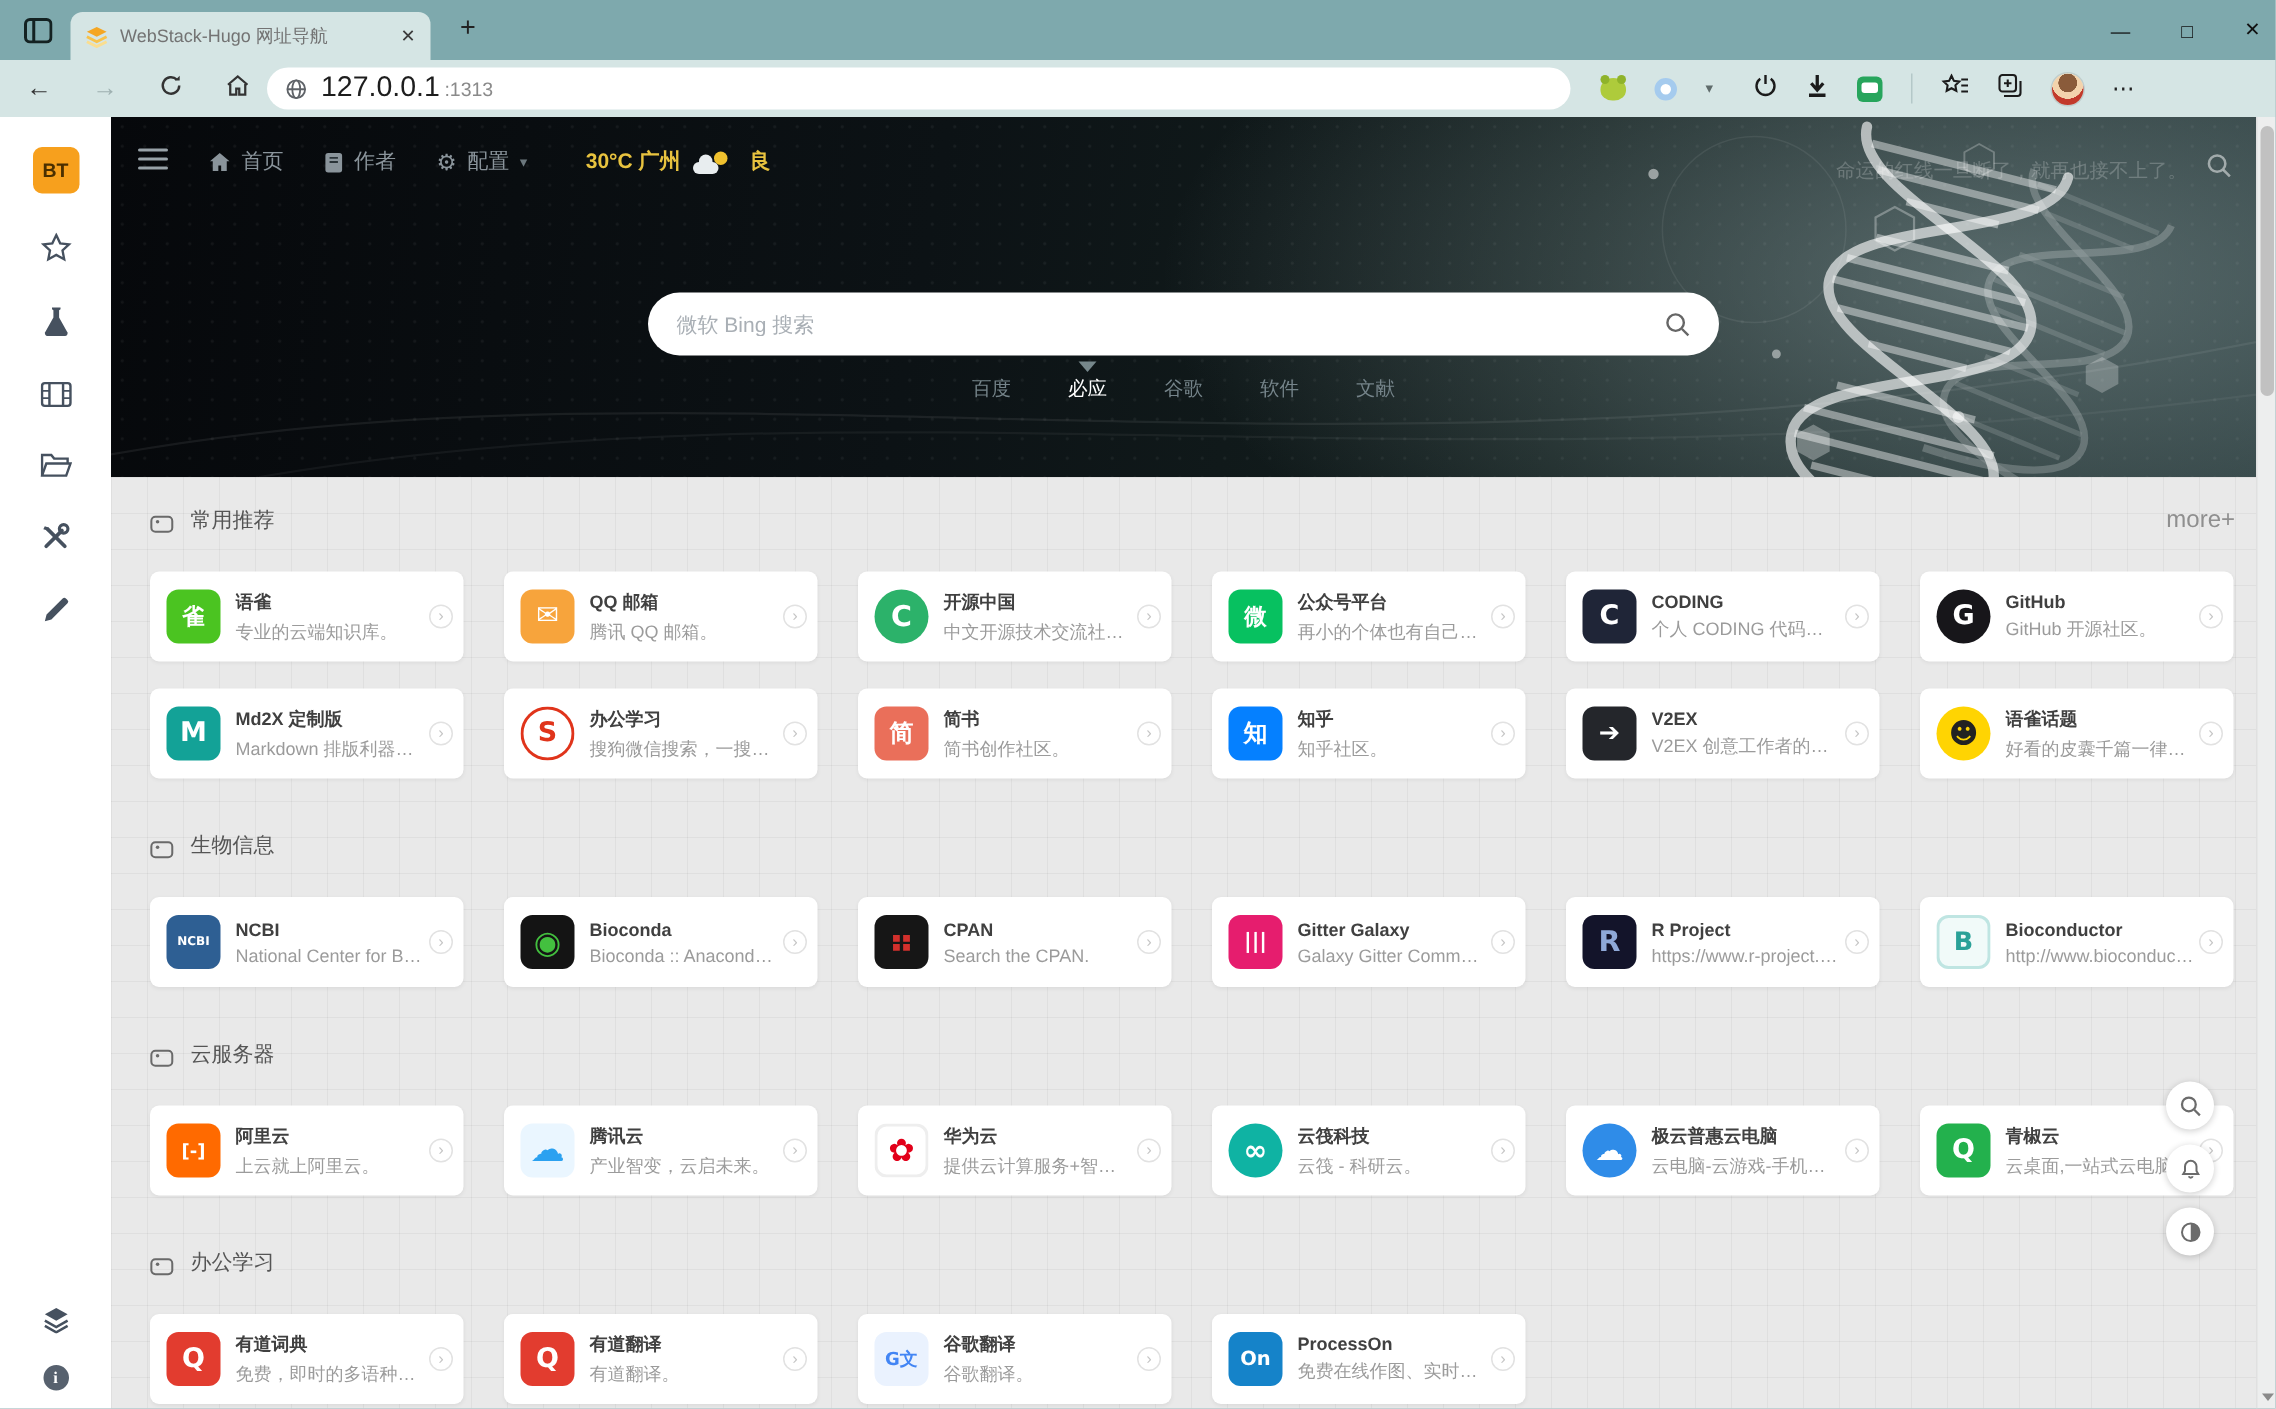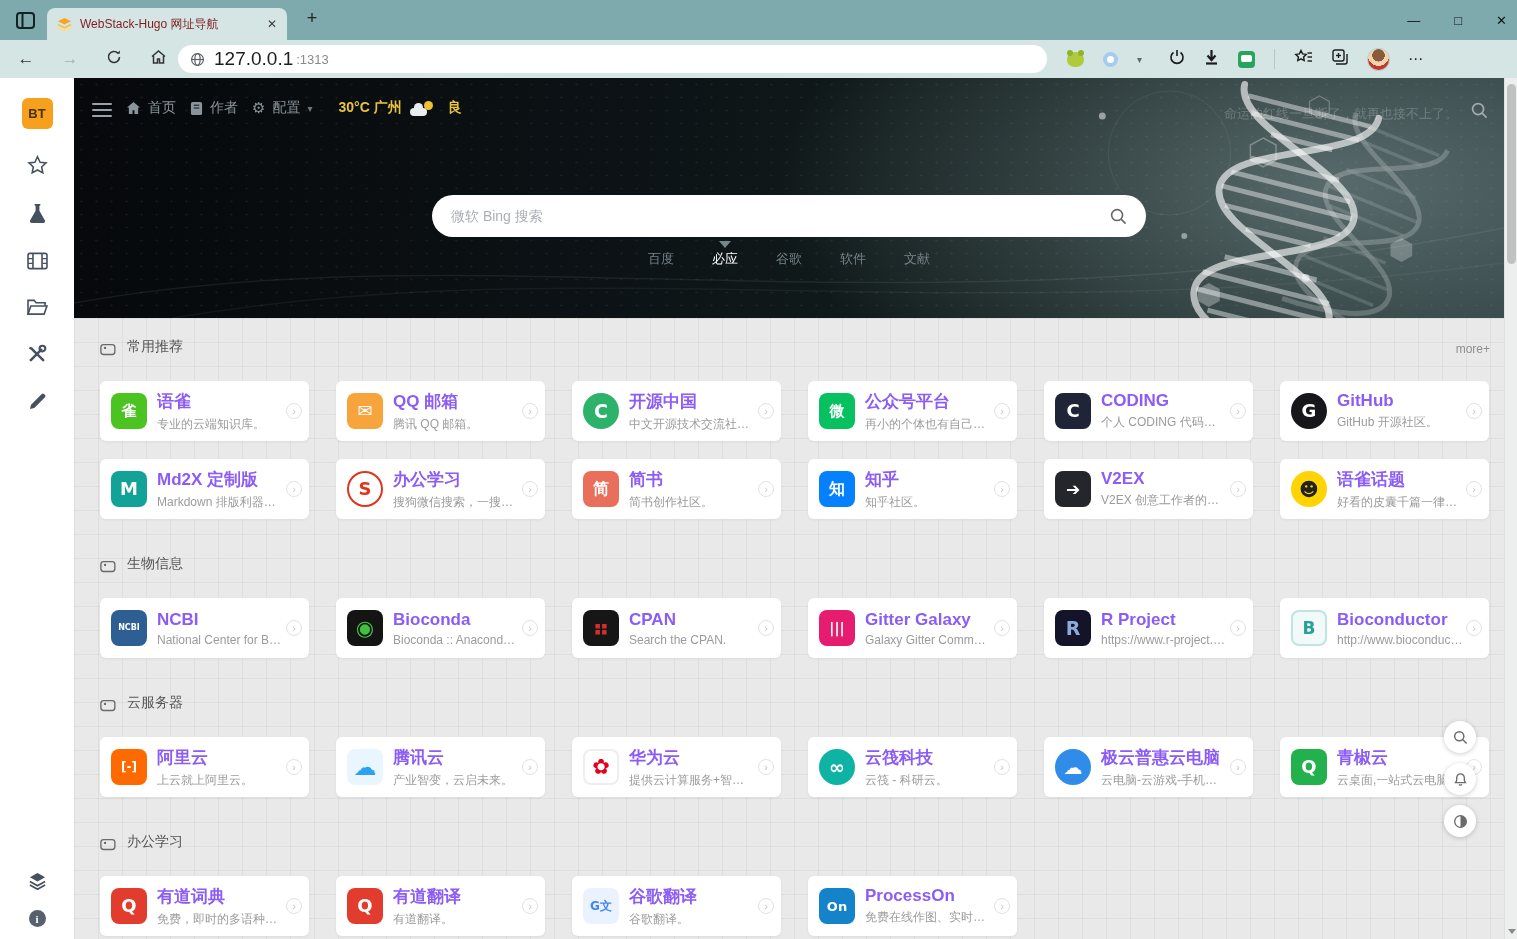--- a/index.html
+++ b/index.html
@@ -4,21 +4,21 @@
 <style>
   *{box-sizing:border-box;margin:0;padding:0}
   html,body{width:1517px;height:939px}
   body{font-family:"Liberation Sans","DejaVu Sans",sans-serif;overflow:hidden;background:#7EA9AD;position:relative}
   :root{--accent:#2FBF9C}
 
   
   .tabbar{height:40px;background:#7EA9AD;position:relative}
   .ws-btn{position:absolute;left:12px;top:9px;width:26px;height:22px;display:flex;align-items:center;justify-content:center}
   .tab{position:absolute;left:47px;top:8px;width:240px;height:32px;background:#D5E5E4;border-radius:8px 8px 0 0;display:flex;align-items:center;padding:0 10px;gap:8px}
-  .tab-title{font-size:12px;color:#7f1d1d;flex:1;white-space:nowrap;overflow:hidden}
+  .tab-title{font-size:12px;color:#737373;flex:1;white-space:nowrap;overflow:hidden}
   .tab-close{font-size:12px;color:#3c3c3c;cursor:pointer}
   .newtab{position:absolute;left:300px;top:8px;font-size:18px;color:#222;width:24px;text-align:center;cursor:pointer}
   .winctl{position:absolute;right:10px;top:0;height:40px;display:flex;align-items:center;gap:34px;font-size:13px;color:#111}
   .winctl span{cursor:pointer}
 
   .toolbar{height:38px;background:#D5E5E4;display:flex;align-items:center;padding:0 16px}
   .nav-ico{font-size:17px;color:#333;width:20px;text-align:center;cursor:pointer}
   .nav-ico.disabled{color:#9FB1B1}
   .tb-left{display:flex;align-items:center;gap:24px}
   .addr{width:869px;height:28px;border-radius:14px;background:#fff;display:flex;align-items:center;padding:0 12px;gap:9px;margin-left:10px}
@@ -49,21 +49,21 @@
 
   
   .hero{height:240px;position:relative;overflow:hidden;
     background:
       radial-gradient(ellipse 900px 420px at 88% 45%, rgba(128,148,150,.60), rgba(128,148,150,0) 62%),
       linear-gradient(100deg,#06080B 0%,#0C1215 38%,#14201F 68%,#243536 100%);}
   .hero:after{content:"";position:absolute;inset:0;
     background-image:radial-gradient(rgba(255,255,255,.05) 1px,transparent 1.4px);
     background-size:15px 13px;pointer-events:none}
   .hero-deco{position:absolute;inset:0;pointer-events:none}
-  .hero-nav{position:absolute;top:21px;left:18px;display:flex;align-items:flex-end;gap:14px;color:#8A949B;font-size:14px;z-index:2}
+  .hero-nav{position:absolute;top:21px;left:18px;display:flex;align-items:flex-start;gap:27px;color:#8A949B;font-size:14px;z-index:2}
   .burger{width:20px;height:14px;display:flex;flex-direction:column;justify-content:space-between;cursor:pointer}
   .burger i{height:2px;background:#98A2A8;border-radius:1px}
   .hnav{display:flex;align-items:center;gap:7px;cursor:pointer}
   .hnav svg{display:block}
   .gear{font-family:"DejaVu Sans",sans-serif;font-size:15px;color:#8A949B}
   .weather{display:flex;align-items:center;gap:8px;color:#E8C33F;font-size:14px;font-weight:bold;margin-left:12px}
   .wicon{position:relative;width:24px;height:15px}
   .wicon .sun{position:absolute;right:1px;top:0;width:9px;height:9px;border-radius:50%;background:#F0C12E}
   .wicon .cloud{position:absolute;left:0;bottom:0;width:17px;height:8px;border-radius:8px;background:#E8EDEF}
   .wicon .cloud:before{content:"";position:absolute;left:4px;top:-5px;width:9px;height:9px;border-radius:50%;background:#E8EDEF}
@@ -83,26 +83,26 @@
   .engines{position:absolute;top:172px;left:0;right:0;display:flex;justify-content:center;gap:38px;font-size:13px;z-index:2}
   .eng{color:#75848A;cursor:pointer}
   .eng.active{color:#FFF}
 
   
   .content{position:relative;height:calc(100% - 240px);padding:20px 0 0 26px;overflow:hidden;
     background-image:linear-gradient(rgba(0,0,0,.045) 1px,transparent 1px),linear-gradient(90deg,rgba(0,0,0,.045) 1px,transparent 1px);
     background-size:24px 24px}
   .section{width:1390px;margin-bottom:36px}
   .sec-head{display:flex;align-items:flex-end;gap:9px;margin-bottom:25px;color:#555;font-size:14px}
-  .sec-more{margin-left:auto;color:#8F8F8F;font-size:12px;cursor:pointer}
+  .sec-more{margin-left:auto;color:#8F8F8F;font-size:16px;cursor:pointer}
   .grid{display:grid;grid-template-columns:repeat(6,209px);gap:18px 27px}
   .card{height:60px;background:#fff;border-radius:6px;display:flex;align-items:center;padding:0 26px 0 11px;gap:10px;position:relative;box-shadow:0 1px 3px rgba(0,0,0,.06);cursor:pointer}
   .cicon{width:36px;height:36px;border-radius:8px;display:flex;align-items:center;justify-content:center;font-weight:bold;font-family:"DejaVu Sans",sans-serif;flex:none;line-height:1}
   .cmeta{min-width:0}
-  .ctitle{font-size:17px;font-weight:bold;color:#8b5cf6;white-space:nowrap;overflow:hidden;text-overflow:ellipsis}
+  .ctitle{font-size:12px;font-weight:bold;color:#404040;white-space:nowrap;overflow:hidden;text-overflow:ellipsis}
   .cdesc{font-size:12px;color:#9B9B9B;margin-top:3px;white-space:nowrap;overflow:hidden;text-overflow:ellipsis}
   .cgo{position:absolute;right:7px;top:50%;transform:translateY(-50%);width:16px;height:16px;border:1px solid #E2E2E2;border-radius:50%;color:#C5C5C5;font-size:11px;line-height:14px;text-align:center}
 
   
   .floaters{position:absolute;right:41px;top:721px;display:flex;flex-direction:column;gap:10px;z-index:6}
   .fbtn{width:32px;height:32px;border-radius:50%;background:#fff;box-shadow:0 1px 5px rgba(0,0,0,.2);display:flex;align-items:center;justify-content:center;cursor:pointer}
   .scroll{width:13px;background:#EDEEEE;position:relative;flex:none;border-left:1px solid #E0E0E0}
   .thumb{position:absolute;top:6px;left:2px;width:9px;height:180px;border-radius:5px;background:#C1C1C1;cursor:pointer}
   .scroll-down{position:absolute;bottom:5px;left:3px;width:0;height:0;border-left:4px solid transparent;border-right:4px solid transparent;border-top:5px solid #8A8A8A}
 </style>

